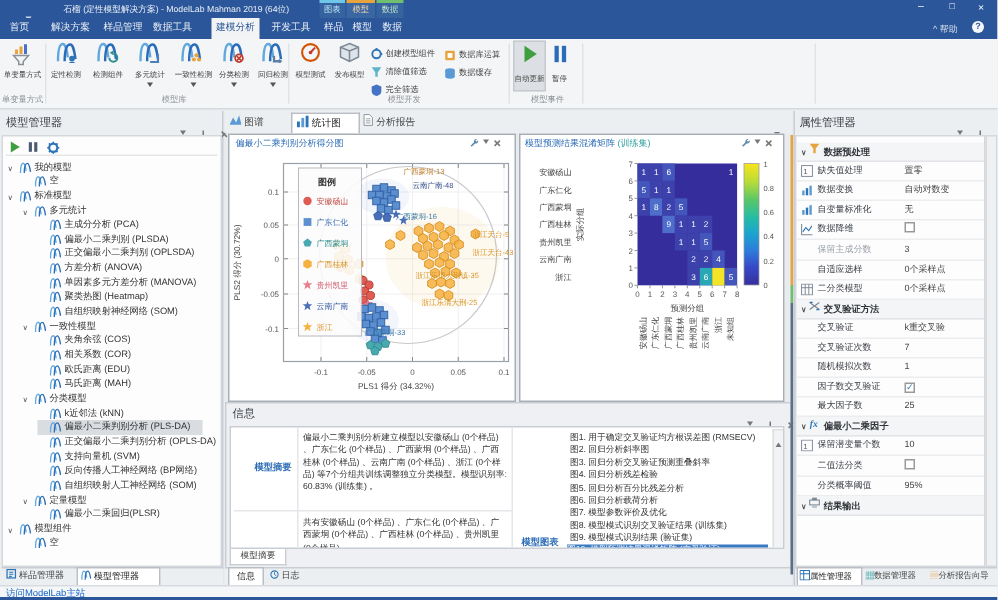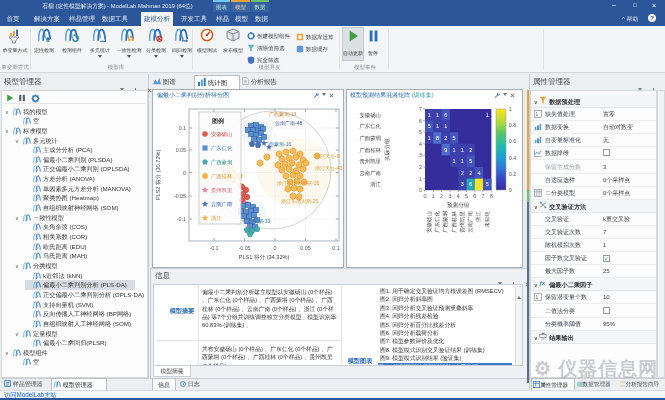--- a/index.html
+++ b/index.html
@@ -844,13 +844,12 @@
         <rect x="1" y="1" width="8" height="8" fill="none" stroke="#2e75b6" stroke-width="1.2"></rect>
         <path d="M3 3.5 L7 3.5 M3 5.5 L7 5.5 M3 7.5 L5.5 7.5" stroke="#2e75b6" stroke-width="1"></path>
       </svg> 样品管理器</div>
 <div class="ab" style="left:51px;top:378px;width:56px;height:12px;background:#fff;border:1px solid #b9bec5;border-bottom:0;font-size:6px;color:#222;line-height:12px;"><svg width="7" height="7" viewBox="0 0 12 12" style="vertical-align:-1px;margin-left:2px">
         <use href="#pk"></use>
       </svg> 模型管理器</div>
 
 <div id="status" class="ab"></div>
 <div class="tx" style="left:4px;top:391px;font-size:6.3px;color:#1464c8;text-decoration:underline;">访问ModelLab主站</div>
 <div class="ab" style="left:0;top:398px;width:665px;height:2px;background:#2b579a;"></div>
-<div id="wm">⚙ 仪器信息网</div>
 </div>
 </body></html>

